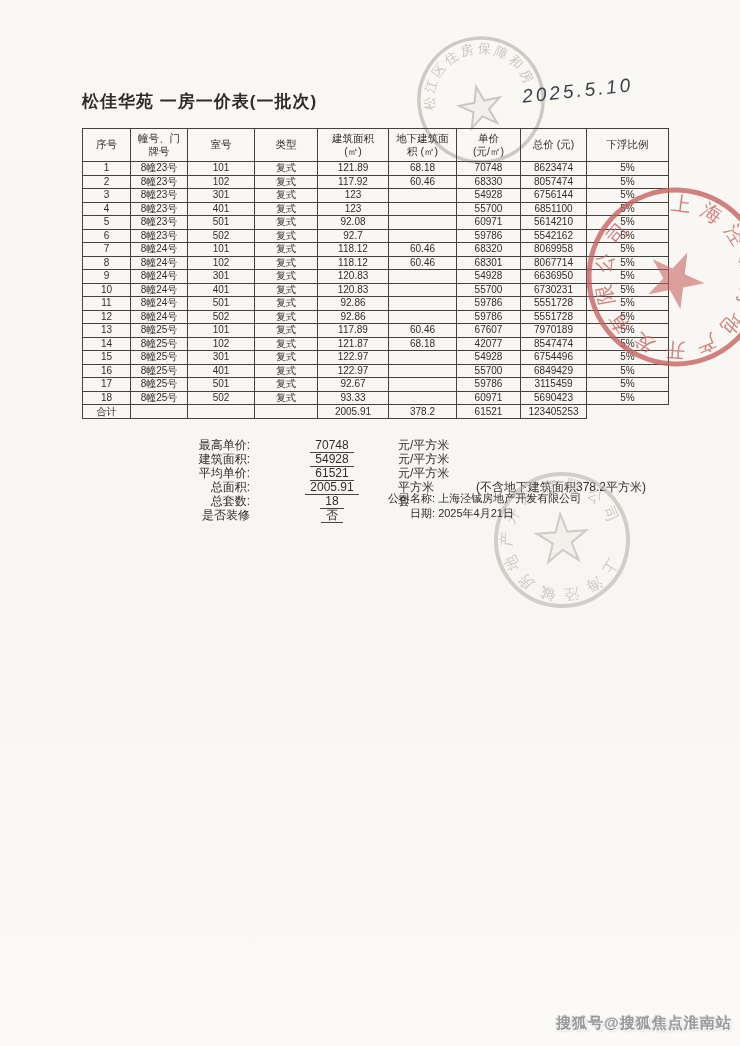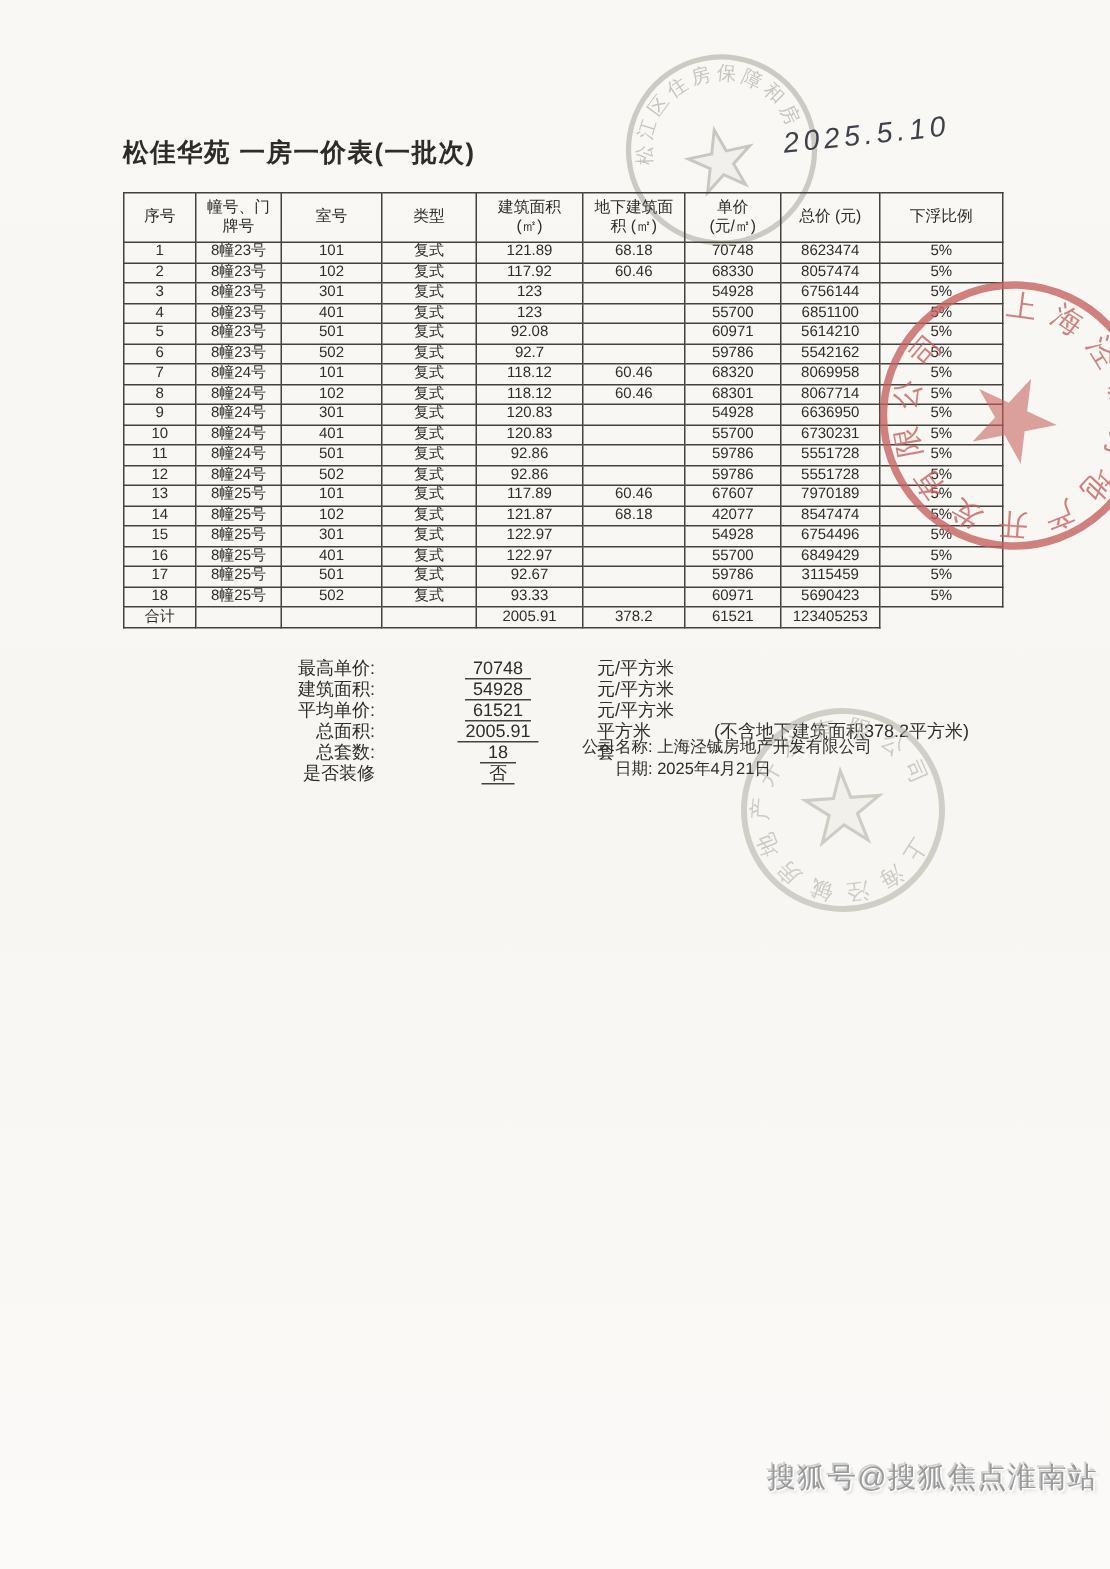--- a/index.html
+++ b/index.html
@@ -44,22 +44,22 @@
   
   .footer { position:absolute; top:491px; left:388px; font-size:11px; line-height:15px; color:#2f2d2a; }
   .footer .line2 { margin-left:22px; }
   
   .stamp { position:absolute; pointer-events:none; }
   .stamp-top { top:30px; left:411px; transform:rotate(-12deg); }
   .stamp-red { top:177px; left:576px; transform:rotate(25deg); }
   .stamp-bottom { top:460px; left:482px; transform:rotate(140deg); }
   
   .watermark {
-    position:absolute; top:972px; right:8px;
-    font-size:19px; font-weight:400; letter-spacing:1px; color:#9a9a9a;
+    position:absolute; top:1014px; right:8px;
+    font-size:15px; font-weight:700; letter-spacing:1px; color:#9a9a9a;
     text-shadow:1px 1px 0 #ffffff,-1px -1px 0 #cfcfcf,2px 2px 2px rgba(0,0,0,.12);
     white-space:nowrap;
   }
 </style>
 </head>
 <body>
 
 <div class="page">
 
   <svg class="stamp stamp-top" width="140" height="140" viewBox="0 0 140 140" opacity="0.62">

